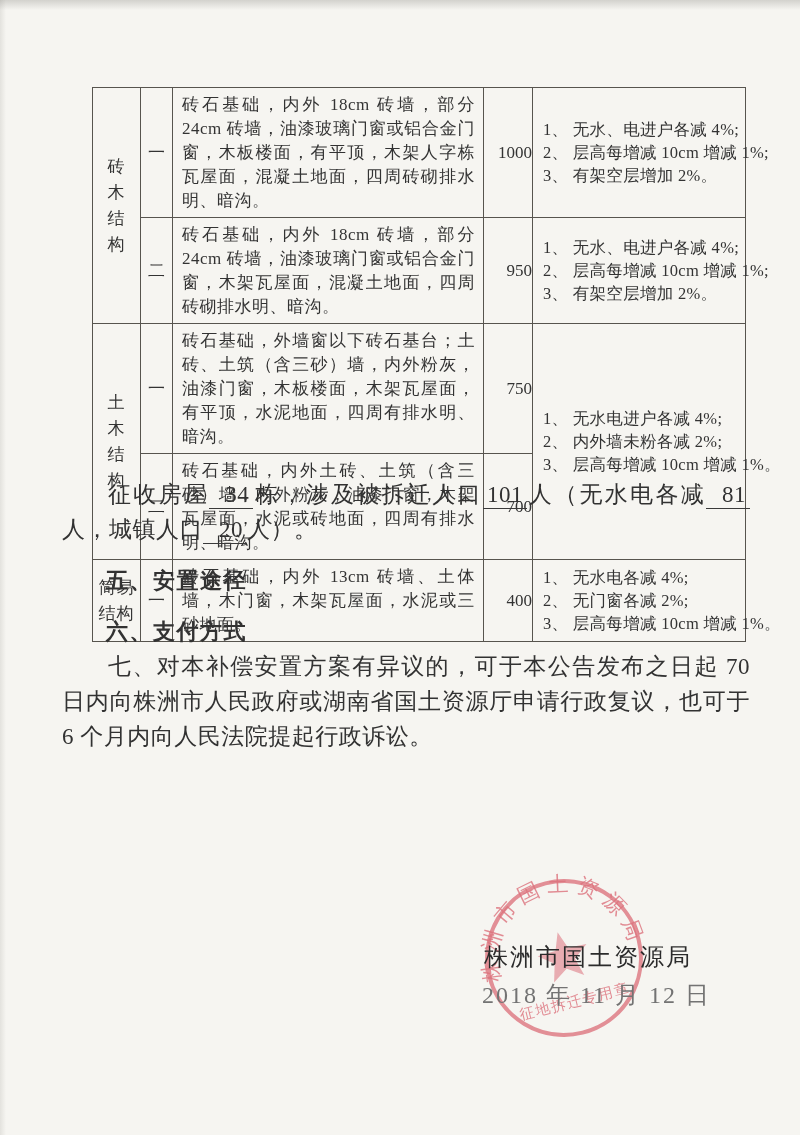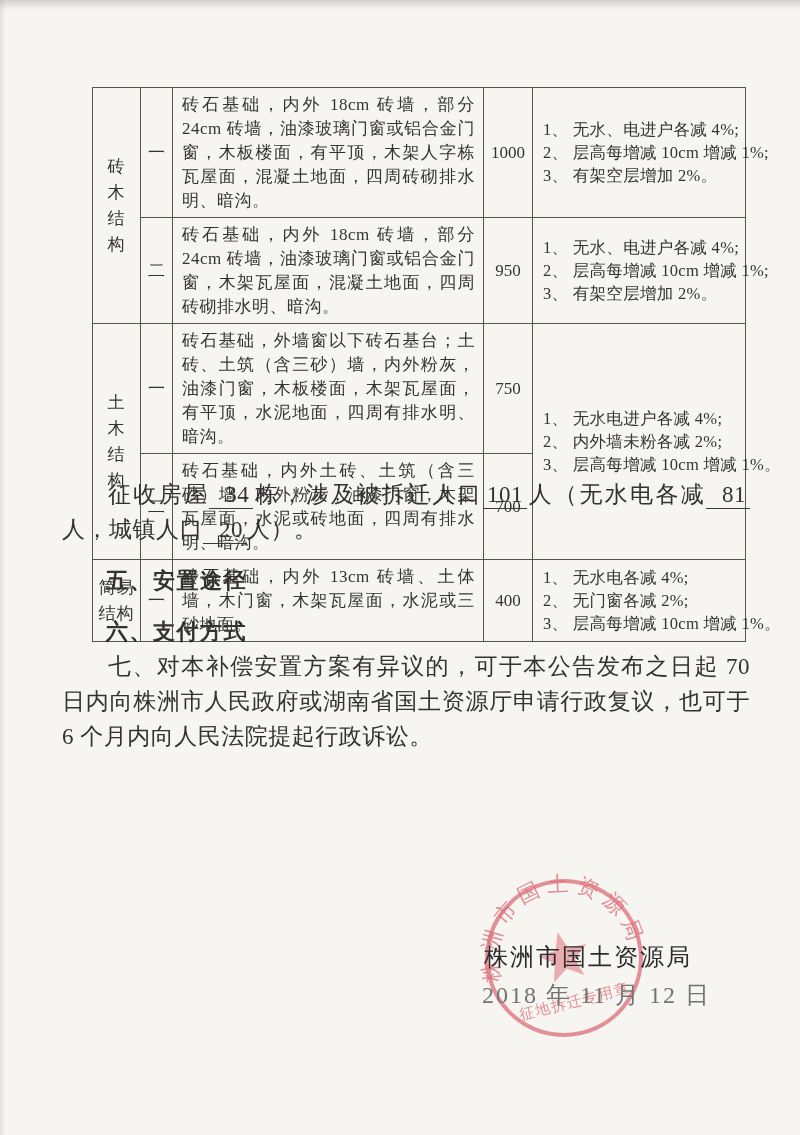--- a/index.html
+++ b/index.html
@@ -33,21 +33,21 @@
   }
   td.group {
     text-align:center; white-space:pre-line;
     line-height:26px; letter-spacing:1px; padding:2px;
   }
   td.grade { text-align:center; font-size:16px; }
   td.desc {
     padding:5px 8px 4px 9px; line-height:24px; letter-spacing:.5px;
     text-align:justify; vertical-align:middle;
   }
-  td.price { text-align:center; font-size:17px; }
+  td.price { text-align:right; font-size:17px; }
   td.remarks { padding:4px 0 4px 10px; vertical-align:middle; }
   td.remarks .rline { line-height:23px; font-size:16.5px; letter-spacing:.3px; white-space:nowrap; }
 
   
   .content {
     position:absolute; left:62px; top:477px; width:688px;
     font-size:23px; line-height:35px; letter-spacing:.5px;
     text-align:justify; color:#323232;
   }
   .content p { text-indent:2em; margin:0; }

